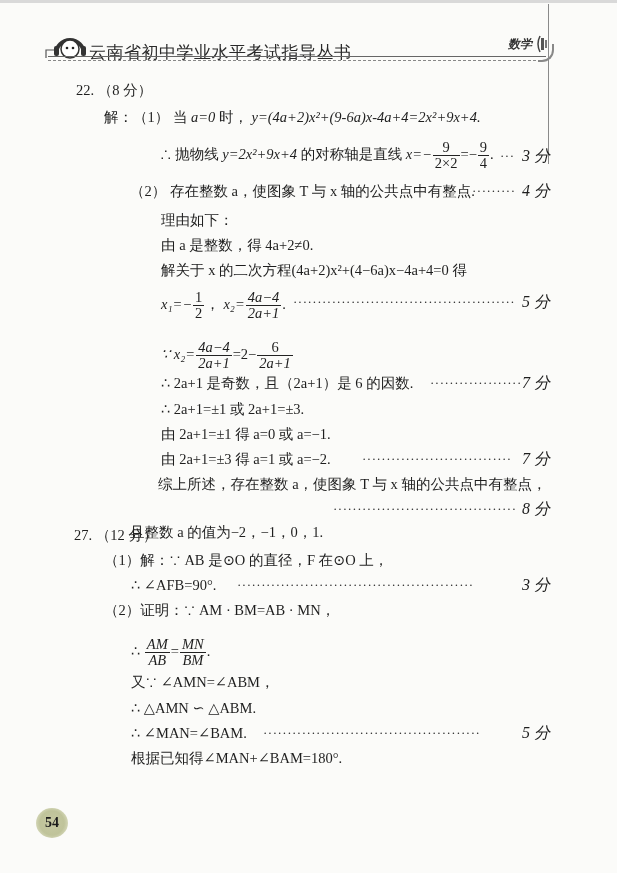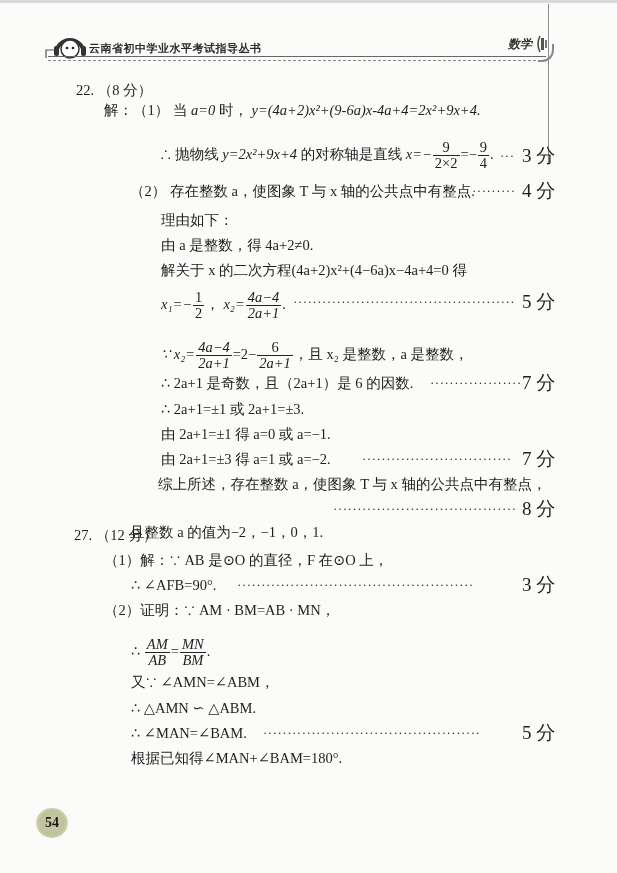--- a/index.html
+++ b/index.html
@@ -16,33 +16,33 @@
     position: absolute; left: 8px; right: 6px; top: 26px; height: 3px;
     border-top: 1px solid #666; border-bottom: 1px dashed #888;
   }
   .header-line-curve {
     position: absolute; right: -2px; top: 14px; width: 14px; height: 16px;
     border-right: 2px solid #888; border-bottom: 2px solid #888; border-bottom-right-radius: 12px;
   }
   .logo { position: absolute; left: 4px; top: -2px; width: 50px; height: 32px; }
   .series-title {
     position: absolute; left: 49px; top: 11px;
-    font-family: "DejaVu Sans", sans-serif; font-weight: bold; font-size: 11px;
+    font-family: "DejaVu Sans", sans-serif; font-weight: normal; font-size: 17px;
     letter-spacing: 0.5px; color: #2a2a2a;
   }
   .subject {
     position: absolute; right: 20px; top: 6px;
     font-family: "DejaVu Sans", sans-serif; font-weight: bold; font-style: italic; font-size: 12px;
     color: #333;
   }
   .subject-icon { position: absolute; right: 2px; top: 2px; width: 14px; height: 24px; }
 
   .line { position: absolute; font-size: 14.5px; white-space: nowrap; line-height: 20px; }
   .math { font-style: italic; }
-  .score { position: absolute; font-size: 19px; white-space: nowrap; line-height: 20px; }
+  .score { position: absolute; font-size: 16px; white-space: nowrap; line-height: 20px; font-style: italic; }
   .dots { position: absolute; font-size: 13px; letter-spacing: 0.5px; line-height: 20px; color: #333; white-space: nowrap; overflow: hidden; }
 
   .frac { display: inline-block; vertical-align: middle; text-align: center; margin: 0 1px; line-height: 15px; }
   .frac .num { display: block; border-bottom: 1px solid #222; padding: 0 2px; }
   .frac .den { display: block; padding: 0 2px; }
 
   .page-num {
     position: absolute; left: 36px; top: 808px; width: 32px; height: 30px; border-radius: 50%;
     background: radial-gradient(circle at 50% 50%, #c7c9a3 0%, #bfc39a 55%, #dadcc0 80%, rgba(250,250,245,0) 100%);
     font-size: 14px; font-weight: bold; text-align: center; line-height: 30px; color: #1b1b1b;
@@ -73,21 +73,21 @@
   </svg>
   <div class="header-line"></div>
   <div class="header-line-curve"></div>
 </div>
 
 <div class="line" style="left:76px; top:80px;">
   <span>22.</span>
   <span>（8 分）</span>
 </div>
 
-<div class="line" style="left:104px; top:100px;">
+<div class="line" style="left:104px; top:107px;">
   <span>解：（1）</span>
   <span>当</span>
   <span class="math">a=0</span>
   <span>时，</span>
   <span class="math">y=(4a+2)x²+(9-6a)x-4a+4=2x²+9x+4.</span>
 </div>
 
 <div class="line" style="left:160px; top:140px;">
   <span>∴ 抛物线</span>
   <span class="math">y=2x²+9x+4</span>
@@ -109,21 +109,21 @@
 <div class="line" style="left:161px; top:260px;">解关于 x 的二次方程(4a+2)x²+(4−6a)x−4a+4=0 得</div>
 
 <div class="line" style="left:161px; top:290px;">
   <span class="math">x₁=−</span><span class="frac"><span class="num">1</span><span class="den">2</span></span><span>，</span>
   <span class="math">x₂=</span><span class="frac"><span class="num math">4a−4</span><span class="den math">2a+1</span></span><span>.</span>
 </div>
 <span class="dots" style="left:293px; top:292px; width:222px;">·································································</span>
 <span class="score" style="left:522px; top:292px;">5 分</span>
 
 <div class="line" style="left:161px; top:340px;">
-  <span class="math">∵ x₂=</span><span class="frac"><span class="num math">4a−4</span><span class="den math">2a+1</span></span><span>=2−</span><span class="frac"><span class="num">6</span><span class="den math">2a+1</span></span><span>，且 x₂ 是整数，a 是整数，</span>
+  <span class="math">∵ x₂=</span><span class="frac"><span class="num math">4a−4</span><span class="den math">2a+1</span></span><span>=2−</span><span class="frac"><span class="num">6</span><span class="den math">2a+1</span></span>
 </div>
 
 <div class="line" style="left:161px; top:373px;">∴ 2a+1 是奇数，且（2a+1）是 6 的因数.</div>
 <span class="dots" style="left:430px; top:373px;">···················</span>
 <span class="score" style="left:522px; top:373px;">7 分</span>
 
 <div class="line" style="left:161px; top:399px;">∴ 2a+1=±1 或 2a+1=±3.</div>
 <div class="line" style="left:161px; top:424px;">由 2a+1=±1 得 a=0 或 a=−1.</div>
 <div class="line" style="left:161px; top:449px;text-align:center;">由 2a+1=±3 得 a=1 或 a=−2.</div>
 <span class="dots" style="left:362px; top:449px; width:154px;">·······························</span>

